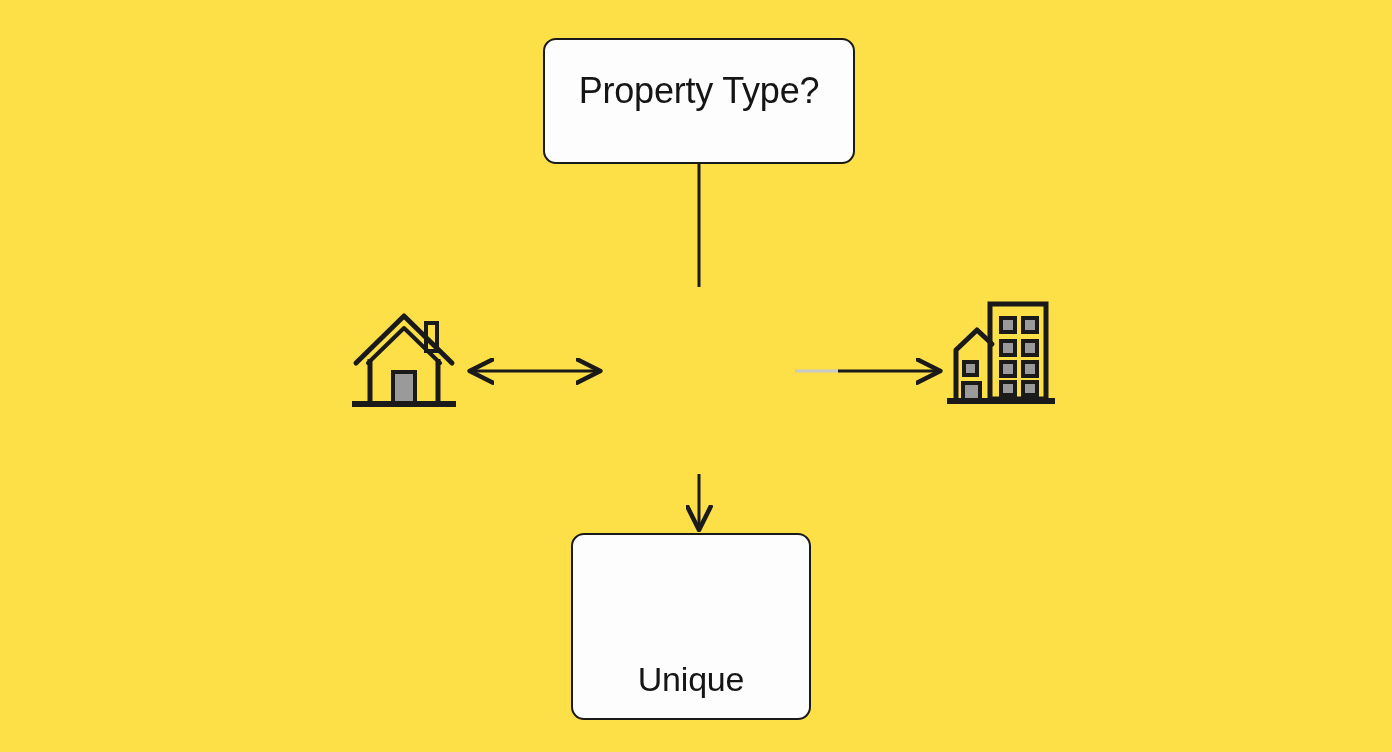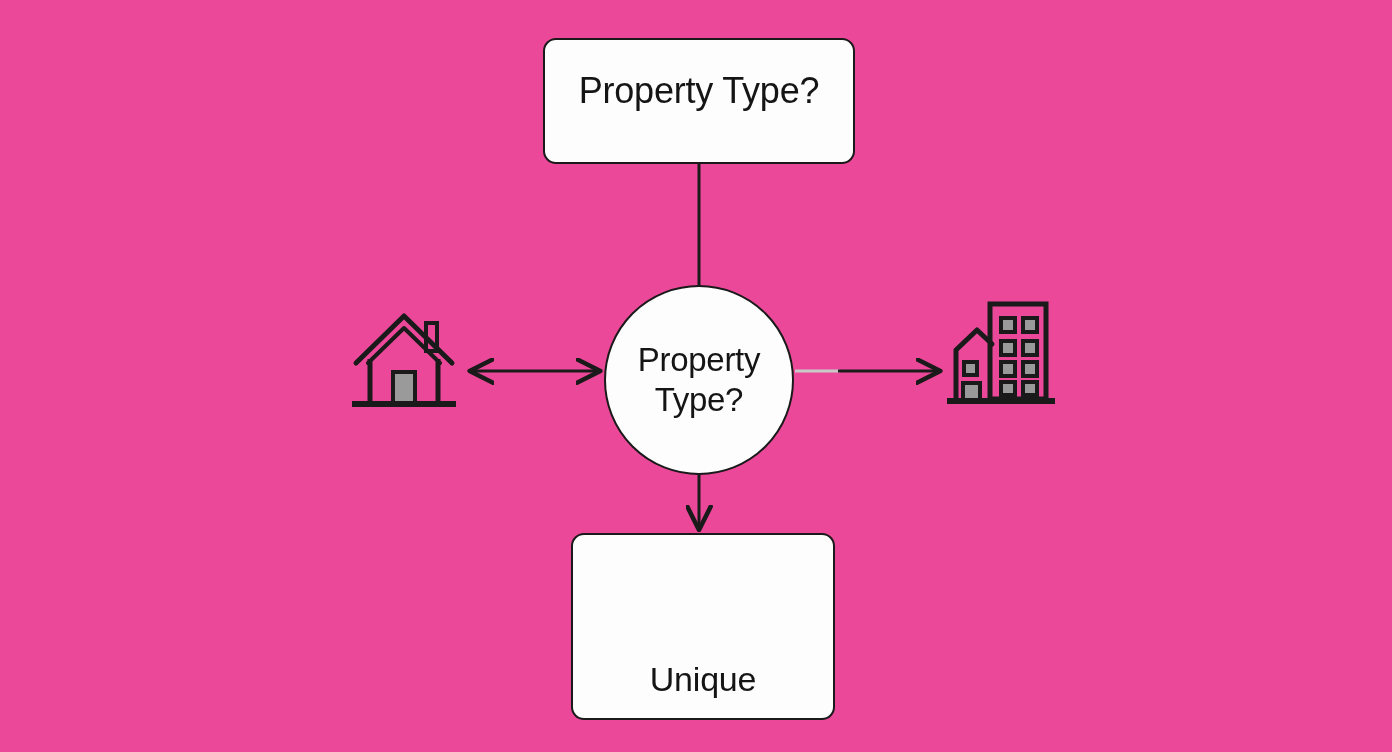--- a/index.html
+++ b/index.html
@@ -10,21 +10,21 @@
     width: 1392px;
     height: 752px;
     background: #fdfdfd;
     font-family: "Liberation Sans", sans-serif;
     overflow: hidden;
   }
   #canvas {
     position: relative;
     width: 1392px;
     height: 752px;
-    background: #ec4899;
+    background: #fde047;
   }
   .node-box {
     position: absolute;
     box-sizing: border-box;
     border: 2px solid #1a1a1a;
     border-radius: 13px;
     background: #fdfdfd;
   }
   #top-box {
     left: 543px;
@@ -38,21 +38,21 @@
     top: 30px;
     width: 100%;
     text-align: center;
     font-size: 36px;
     color: #151515;
     letter-spacing: -0.2px;
   }
   #bottom-box {
     left: 571px;
     top: 533px;
-    width: 264px;
+    width: 240px;
     height: 187px;
   }
   #bottom-box-label {
     position: absolute;
     left: 0;
     top: 125px;
     width: 100%;
     text-align: center;
     font-size: 34px;
     color: #151515;
@@ -134,24 +134,20 @@
     <line x1="795" y1="371" x2="840" y2="371" stroke="#c9c9c9" stroke-width="3"></line>
     <line x1="838" y1="371" x2="938" y2="371" stroke="#1a1a1a" stroke-width="3" marker-end="url(#arrowhead-right)"></line>
 
     <line x1="699" y1="474" x2="699" y2="527" stroke="#1a1a1a" stroke-width="3" marker-end="url(#arrowhead-down)"></line>
   </svg>
 
   <div class="node-box" id="top-box">
     <div id="top-box-label">Property Type?</div>
   </div>
 
-  <div id="center-circle">
-    <div id="center-circle-label">Property
-Type?</div>
-  </div>
 
   <div class="icon-wrap" style="left:352px; top:305px; width:104px; height:108px;">
     <svg width="104" height="108" viewBox="0 0 104 108">
 
       <rect x="74" y="18" width="11" height="28" fill="none" stroke="#1a1a1a" stroke-width="4"></rect>
 
       <path d="M4 58 L52 11 L100 58" fill="none" stroke="#1a1a1a" stroke-width="5" stroke-linejoin="round" stroke-linecap="round"></path>
 
       <path d="M16 58 L52 23 L88 58" fill="none" stroke="#1a1a1a" stroke-width="4" stroke-linejoin="round" stroke-linecap="round"></path>
 

